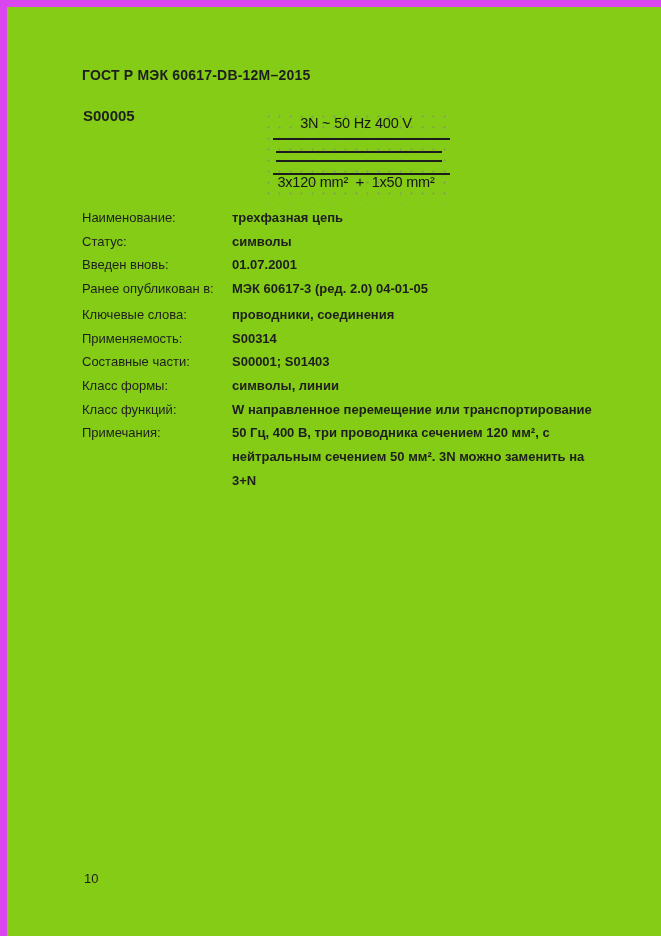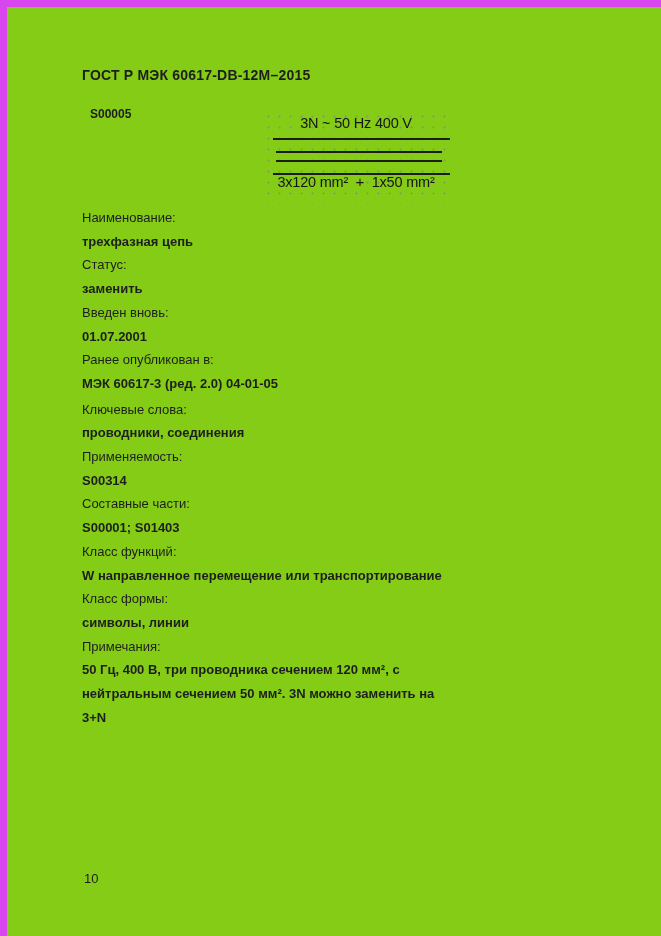--- a/index.html
+++ b/index.html
@@ -21,23 +21,23 @@
     position: absolute;
     left: 75px;
     top: 60px;
     font-size: 14px;
     font-weight: bold;
     letter-spacing: 0.2px;
     white-space: nowrap;
   }
   .symbol-id {
     position: absolute;
-    left: 83px;
+    left: 76px;
     top: 100px;
-    font-size: 12px;
+    font-size: 15px;
     font-weight: bold;
   }
   
   .figure {
     position: absolute;
     left: 253px;
     top: 100px;
     width: 192px;
     height: 97px;
     background-image: radial-gradient(circle, rgba(130,130,130,0.55) 0.9px, rgba(0,0,0,0) 1.3px);
@@ -71,21 +71,20 @@
   .fields {
     position: absolute;
     left: 75px;
     top: 199px;
     width: 512px;
     font-size: 13px;
   }
   .field-row {
     display: flex;
     line-height: 23.7px;
-    flex-direction: column;
   }
   .field-row.gap-before { margin-top: 2px; }
   .row-label {
     flex: none;
     width: 150px;
     white-space: pre-line;
   }
   .row-value {
     flex: 1;
     white-space: pre-line;
@@ -117,21 +116,21 @@
     <div class="figure-label bottom">3x120 mm²  +  1x50 mm²</div>
   </div>
 
   <div class="fields">
     <div class="field-row">
       <div class="row-label">Наименование:</div>
       <div class="row-value">трехфазная цепь</div>
     </div>
     <div class="field-row">
       <div class="row-label">Статус:</div>
-      <div class="row-value">заменить</div>
+      <div class="row-value">символы</div>
     </div>
     <div class="field-row">
       <div class="row-label">Введен вновь:</div>
       <div class="row-value">01.07.2001</div>
     </div>
     <div class="field-row">
       <div class="row-label">Ранее опубликован в:</div>
       <div class="row-value">МЭК 60617-3 (ред. 2.0) 04-01-05</div>
     </div>
     <div class="field-row gap-before">
@@ -140,26 +139,26 @@
     </div>
     <div class="field-row">
       <div class="row-label">Применяемость:</div>
       <div class="row-value">S00314</div>
     </div>
     <div class="field-row">
       <div class="row-label">Составные части:</div>
       <div class="row-value">S00001; S01403</div>
     </div>
     <div class="field-row">
+      <div class="row-label">Класс формы:</div>
+      <div class="row-value">символы, линии</div>
+    </div>
+    <div class="field-row">
       <div class="row-label">Класс функций:</div>
       <div class="row-value">W направленное перемещение или транспортирование</div>
-    </div>
-    <div class="field-row">
-      <div class="row-label">Класс формы:</div>
-      <div class="row-value">символы, линии</div>
     </div>
     <div class="field-row">
       <div class="row-label">Примечания:</div>
       <div class="row-value">50 Гц, 400 В, три проводника сечением 120 мм², с
 нейтральным сечением 50 мм². 3N можно заменить на
 3+N</div>
     </div>
   </div>
 
   <div class="page-number">10</div>

